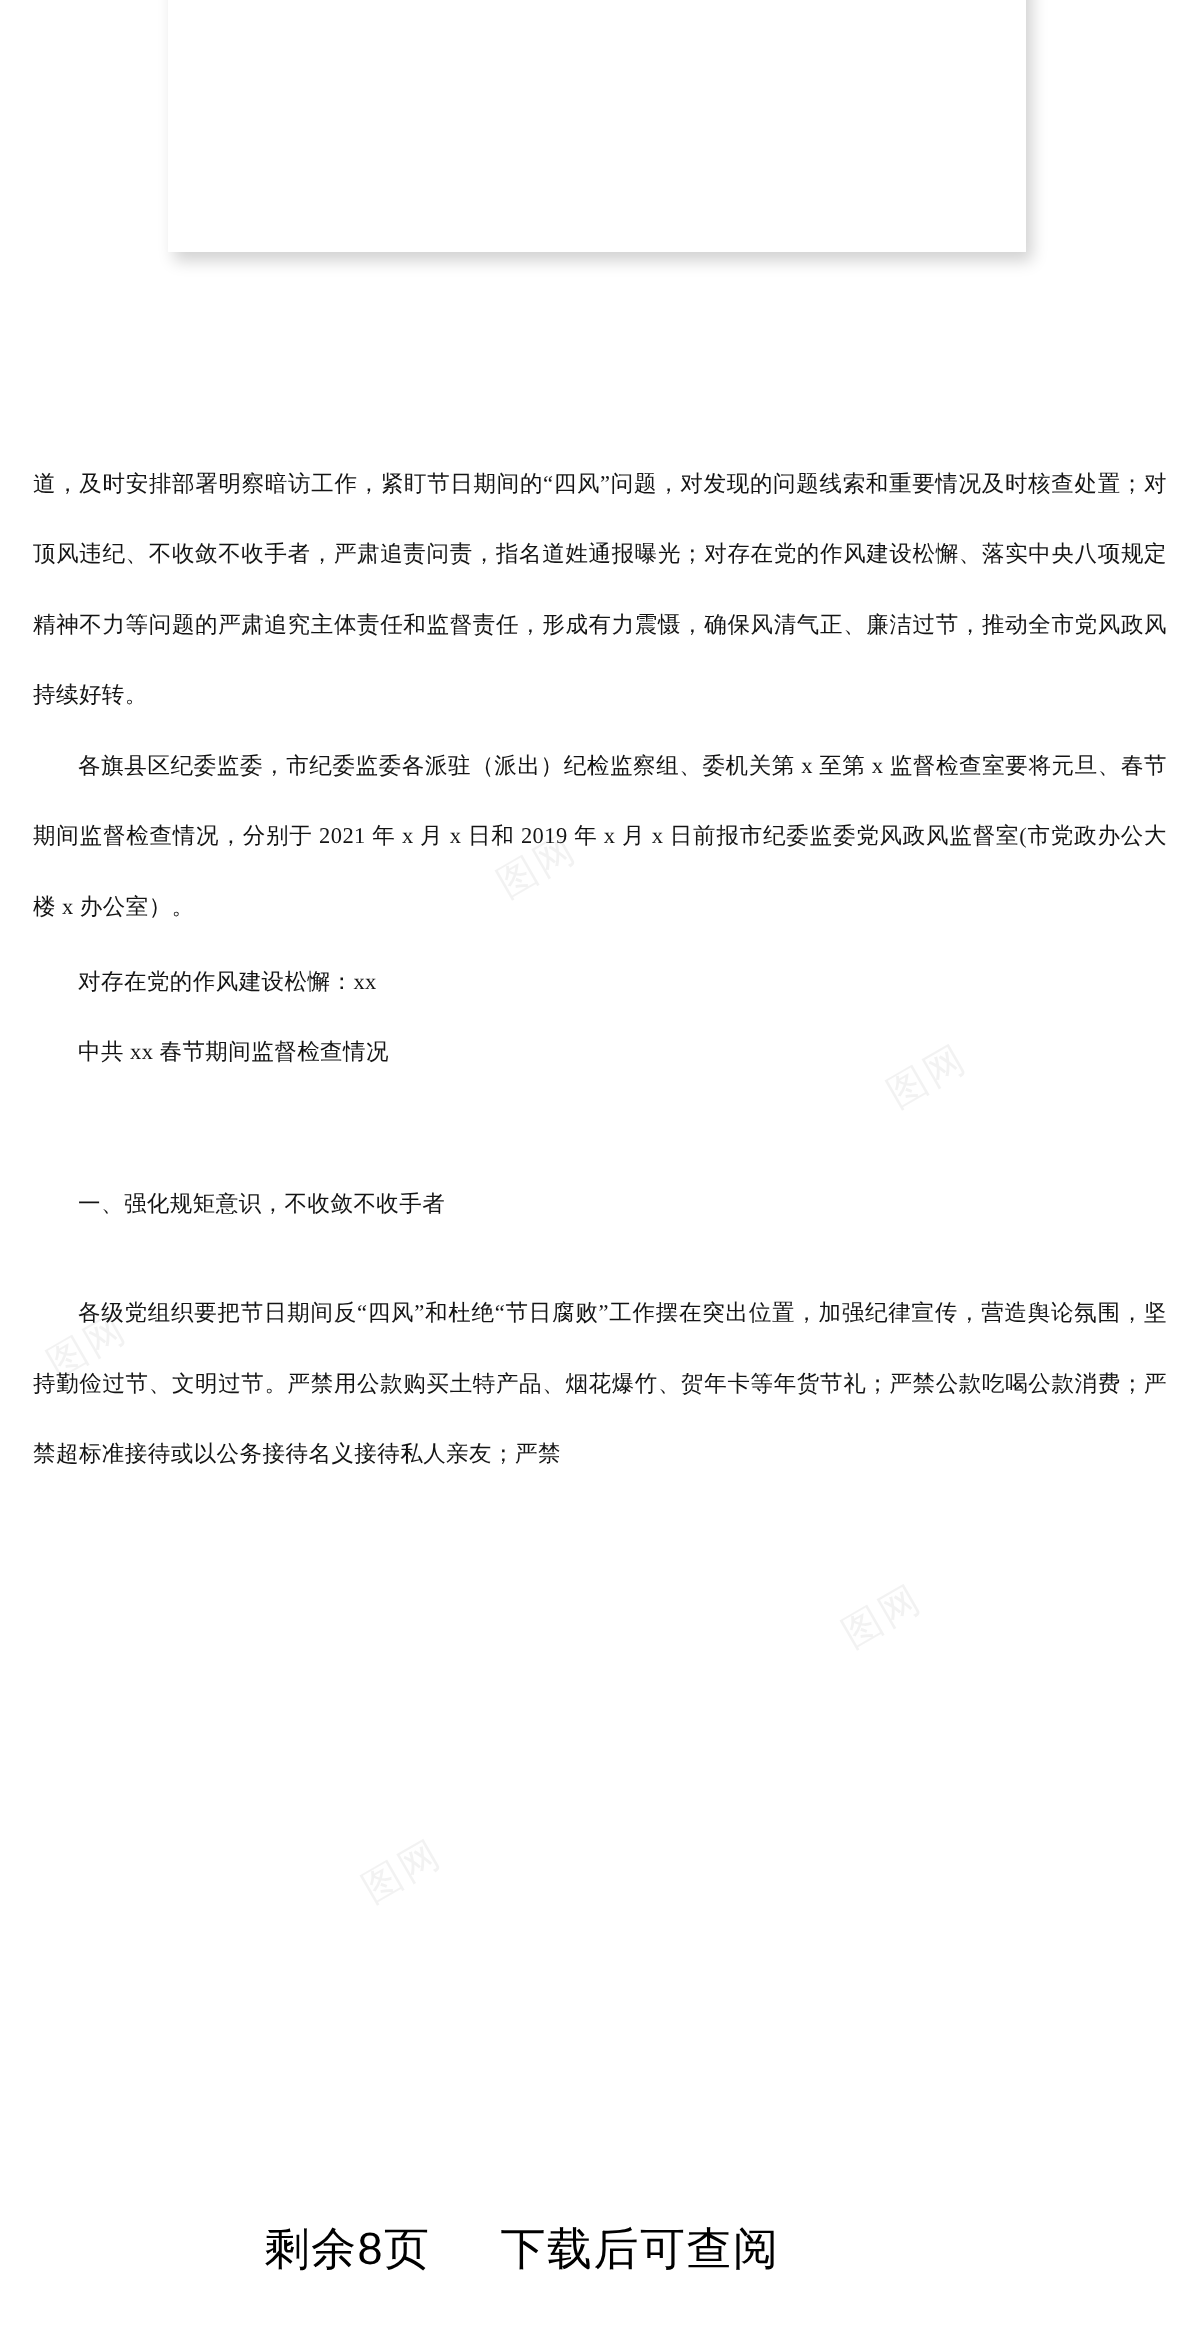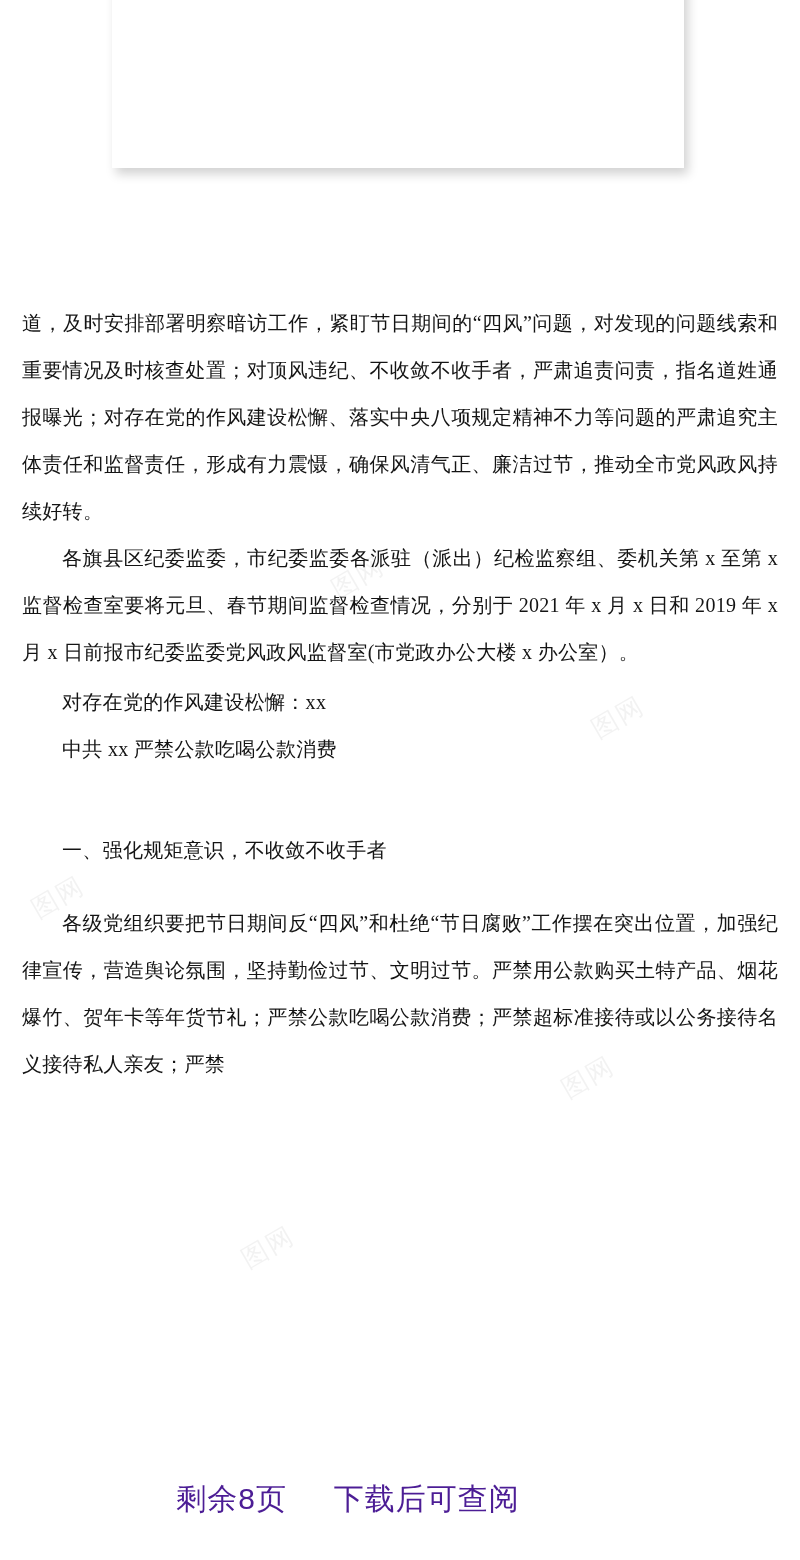--- a/index.html
+++ b/index.html
@@ -31,21 +31,21 @@
   
   .doc {
     position: absolute;
     left: 0;
     top: 300px;
     width: 800px;
     padding: 0 22px;
     box-sizing: border-box;
   }
   .p {
-    font-size: 20px;
+    font-size: 15px;
     line-height: 47px;
     text-align: justify;
     text-justify: inter-ideograph;
     margin: 0;
     color: #141414;
     letter-spacing: 0.3px;
   }
   .p.indent { text-indent: 2em; }
   .gap-sm { height: 3px; }
   .gap-md { height: 14px; }
@@ -78,42 +78,42 @@
     background: linear-gradient(to bottom, rgba(255,255,255,0), #ffffff 85%);
     pointer-events: none;
   }
   .footer {
     position: absolute;
     left: 0;
     bottom: 40px;
     width: 696px;
     text-align: center;
     font-size: 30px;
-    color: #4c1d95;
+    color: #000000;
     font-family: "Liberation Sans", sans-serif;
     letter-spacing: 1px;
   }
   .footer .sep { display: inline-block; width: 28px; }
 </style>
 </head>
 <body>
 
 <div class="preview-card">
   
 </div>
 
 <div class="doc">
 
   <p class="p">道，及时安排部署明察暗访工作，紧盯节日期间的“四风”问题，对发现的问题线索和重要情况及时核查处置；对顶风违纪、不收敛不收手者，严肃追责问责，指名道姓通报曝光；对存在党的作风建设松懈、落实中央八项规定精神不力等问题的严肃追究主体责任和监督责任，形成有力震慑，确保风清气正、廉洁过节，推动全市党风政风持续好转。</p>
 
   <p class="p indent">各旗县区纪委监委，市纪委监委各派驻（派出）纪检监察组、委机关第 x 至第 x 监督检查室要将元旦、春节期间监督检查情况，分别于 2021 年 x 月 x 日和 2019 年 x 月 x 日前报市纪委监委党风政风监督室(市党政办公大楼 x 办公室）。</p>
 
   <div class="gap-sm"></div>
   <p class="p indent">对存在党的作风建设松懈：xx</p>
-  <p class="p indent">中共 xx 严禁公款吃喝公款消费</p>
+  <p class="p indent">中共 xx 春节期间监督检查情况</p>
 
   <div class="gap-md"></div>
 
   <div class="gap-md"></div>
 
   <div class="gap-lg"></div>
   <p class="p indent">一、强化规矩意识，不收敛不收手者</p>
 
   <div class="gap-lg"></div>
   <p class="p indent">各级党组织要把节日期间反“四风”和杜绝“节日腐败”工作摆在突出位置，加强纪律宣传，营造舆论氛围，坚持勤俭过节、文明过节。严禁用公款购买土特产品、烟花爆竹、贺年卡等年货节礼；严禁公款吃喝公款消费；严禁超标准接待或以公务接待名义接待私人亲友；严禁</p>

